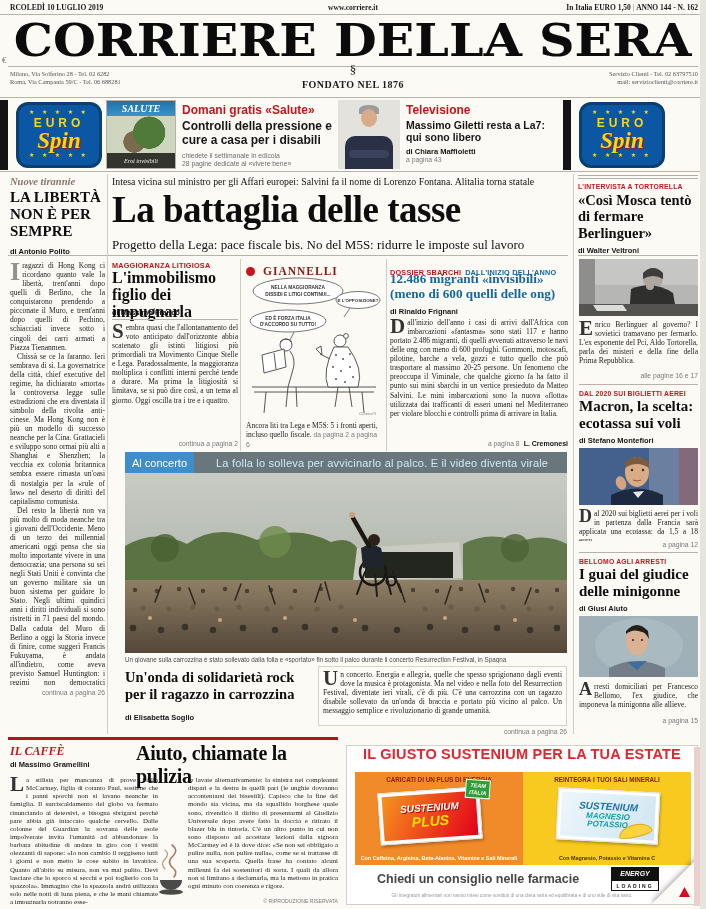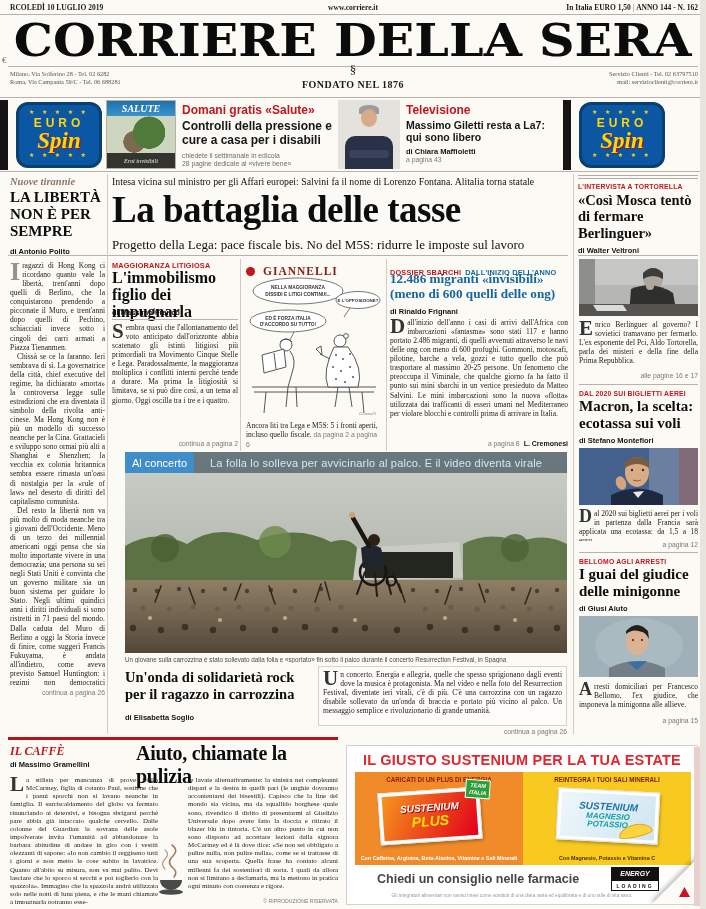--- a/index.html
+++ b/index.html
@@ -44,21 +44,21 @@
   
   .giletti{background:#e4e2dc}
   .g-hair{position:absolute;top:5px;left:21px;width:20px;height:9px;border-radius:50% 50% 0 0;background:#9c9c9c}
   .g-face{position:absolute;top:9px;left:23px;width:16px;height:18px;border-radius:50%;background:#d8ab89}
   .g-body{position:absolute;bottom:0;left:7px;width:48px;height:33px;border-radius:10px 10px 0 0;background:#2a3146}
   .g-arm{position:absolute;bottom:11px;left:11px;width:40px;height:8px;border-radius:4px;background:#3a425c}
   
   .banner{position:absolute;left:0;top:0;right:0;height:21px;background:rgba(36,56,70,.58);
           display:flex;align-items:stretch;font-family:"Liberation Sans",sans-serif;font-weight:400;font-size:11px}
   .banner .tag{background:#3f8ec9;color:#fff;padding:0 7px;display:flex;align-items:center}
-  .banner .txt{color:#cfe9fb;display:flex;align-items:center;padding-left:16px;letter-spacing:.2px}
+  .banner .txt{color:#cfe9fb;display:flex;align-items:center;padding-left:22px;letter-spacing:.2px}
   .capt{font-family:"Liberation Sans",sans-serif;font-size:6.3px;color:#4a4a4a;white-space:nowrap;overflow:hidden}
   .bodybox{border:1px solid #d5d2ca;padding:3px 4px;background:#fdfcf8}
   
   .redbar{position:absolute;background:#b5121a}
   
   .ad{position:absolute;border:1px solid #d3d0c8;background:#fff;overflow:hidden}
   .ad-title{color:#e2262e;font-family:"Liberation Sans",sans-serif;font-weight:700;font-size:14.5px;letter-spacing:.2px}
   .panel{position:absolute;height:93px}
   .panel .plabel{font-family:"Liberation Sans",sans-serif;font-weight:700;font-size:6.3px;text-align:center;padding-top:4px}
   .prod{position:absolute;background:#fff;border:1px solid #e2e2e2;box-shadow:1px 2px 3px rgba(0,0,0,.28);padding:3px}
@@ -456,21 +456,21 @@
     <path d="M7,8 q5,4 0,9 q-5,5 0,10" fill="none" stroke="#bd9a7f" stroke-width="1.2" stroke-linecap="round"></path>
     <path d="M2,38 a11,10 0 0 0 22,0 z" fill="#4a4a48"></path>
     <ellipse cx="13" cy="50" rx="12" ry="2.8" fill="#4a4a48"></ellipse>
   </svg>
   <div class="abs body6 clip" style="left:188px;top:776px;width:150px;height:120px">
     <span>re lavate alternativamente: la sinistra nei compleanni dispari e la destra in quelli pari (le unghie dovranno accontentarsi dei bisestili). Capisco che la fine del mondo sia vicina, ma da squallido borghese quale sono, rivendico il diritto di presentarmi al Giudizio Universale dopo avere fatto la doccia e ritirato il blazer blu in tintoria. C'è un altro punto in cui non sono disposto ad accettare lezioni dalla signora McCartney ed è là dove dice: «Se non sei obbligato a pulire nulla, non pulire nulla», come se si trattasse di una sua scoperta. Quella frase ha contato alcuni millenni fa dei sostenitori di sorta. I quali da allora non si limitano a declamarla, ma la mettono in pratica ogni minuto con coerenza e rigore.</span>
   </div>
   <div class="abs pg rt" style="left:188px;top:898px;width:150px;font-size:5.2px">© RIPRODUZIONE RISERVATA</div>
 
   <div class="ad" style="left:346px;top:745px;width:352px;height:160px">
-    <div class="ad-title ct" style="margin-top:6px">IL GIUSTO SUSTENIUM PER LA TUA ESTATE</div>
+    <div class="ad-title ct" style="">IL GIUSTO SUSTENIUM PER LA TUA ESTATE</div>
     <div class="panel" style="left:8px;top:26px;width:168px;background:#f18a28">
       <div class="plabel" style="color:#8c1c10">CARICATI DI UN PLUS DI ENERGIA</div>
       <div class="prod" style="left:24px;top:18px;width:102px;height:52px;transform:rotate(-4deg)">
         <div class="prod-in" style="background:linear-gradient(120deg,#f7941e,#e2001a)">
           <span class="s b i" style="font-size:10px;color:#fff;text-shadow:1px 1px 0 #a00">SUSTENIUM</span>
           <span class="s b i" style="font-size:14px;color:#ffe000">PLUS</span>
         </div>
         <div class="tbadge" style="right:-12px;top:-8px">
           <span style="display:block">TEAM</span>
           <span style="display:block">ITALIA</span>

